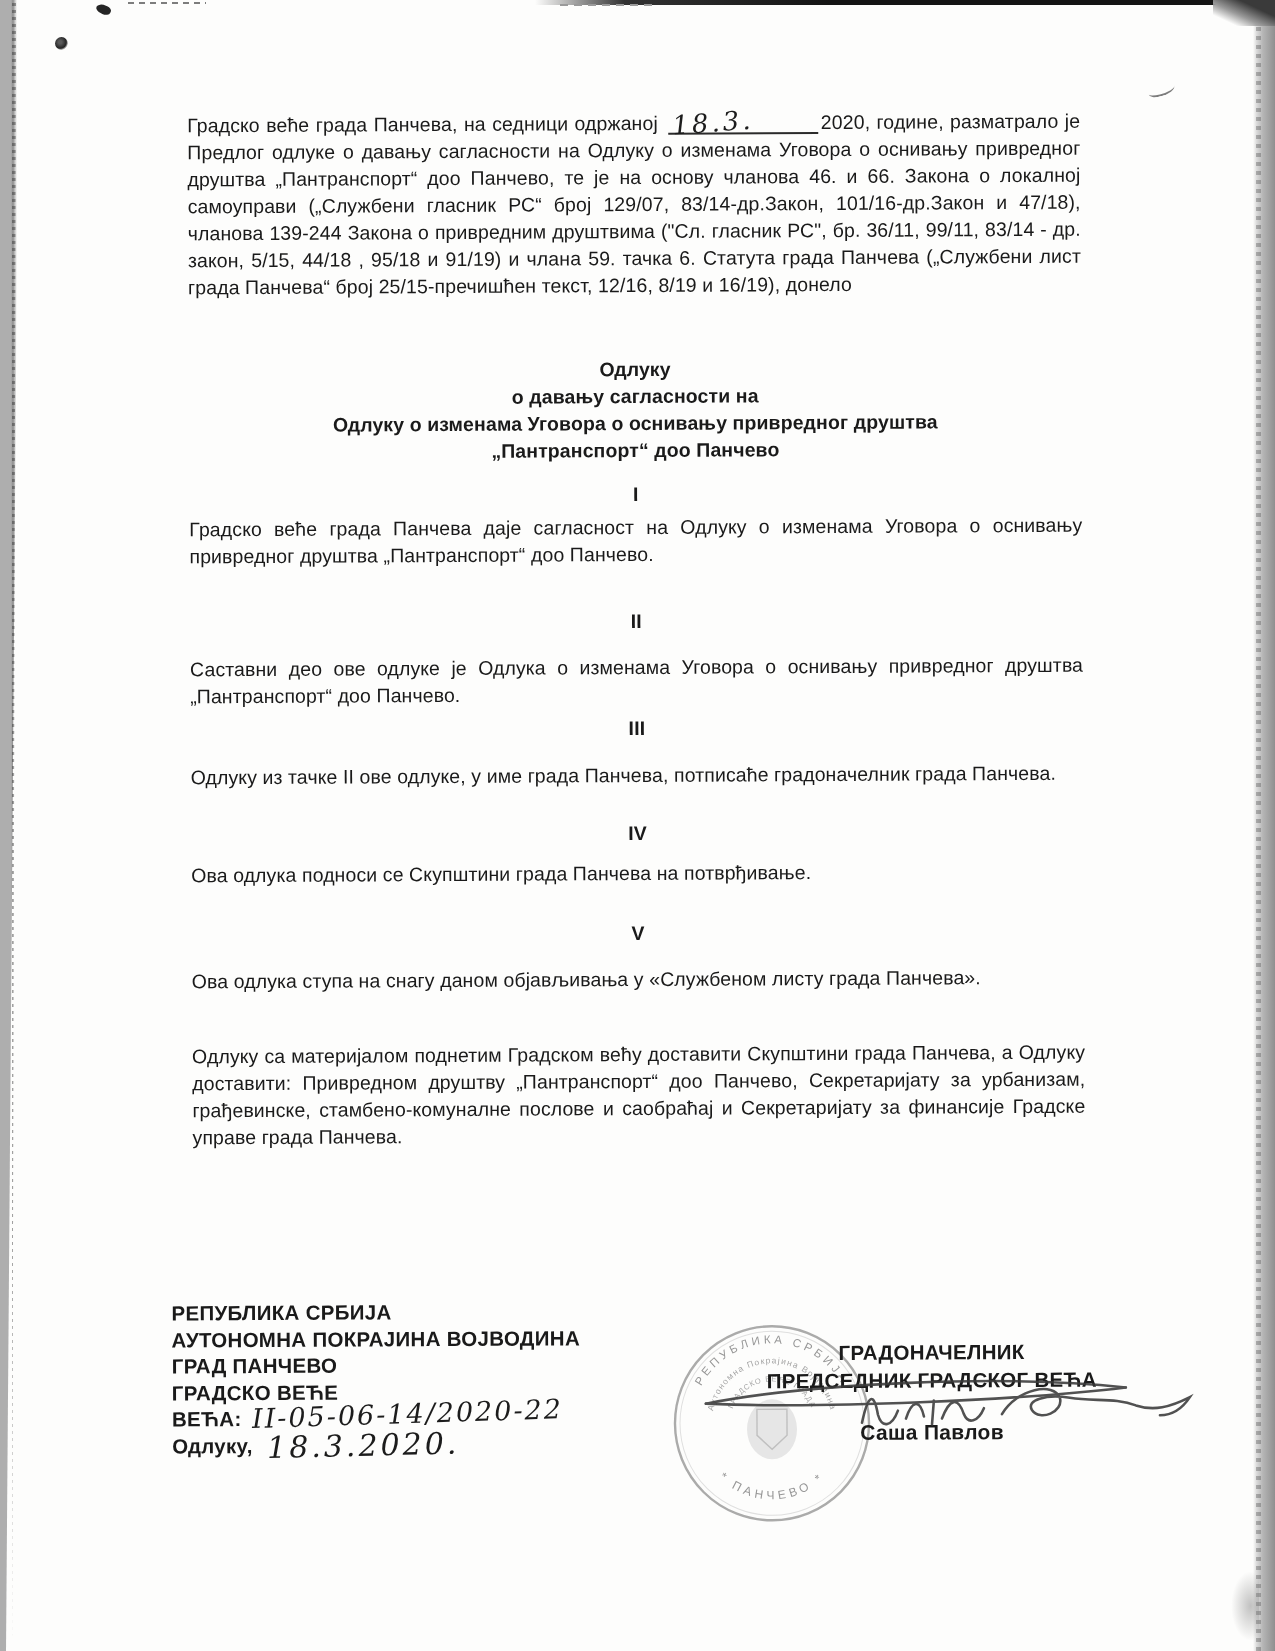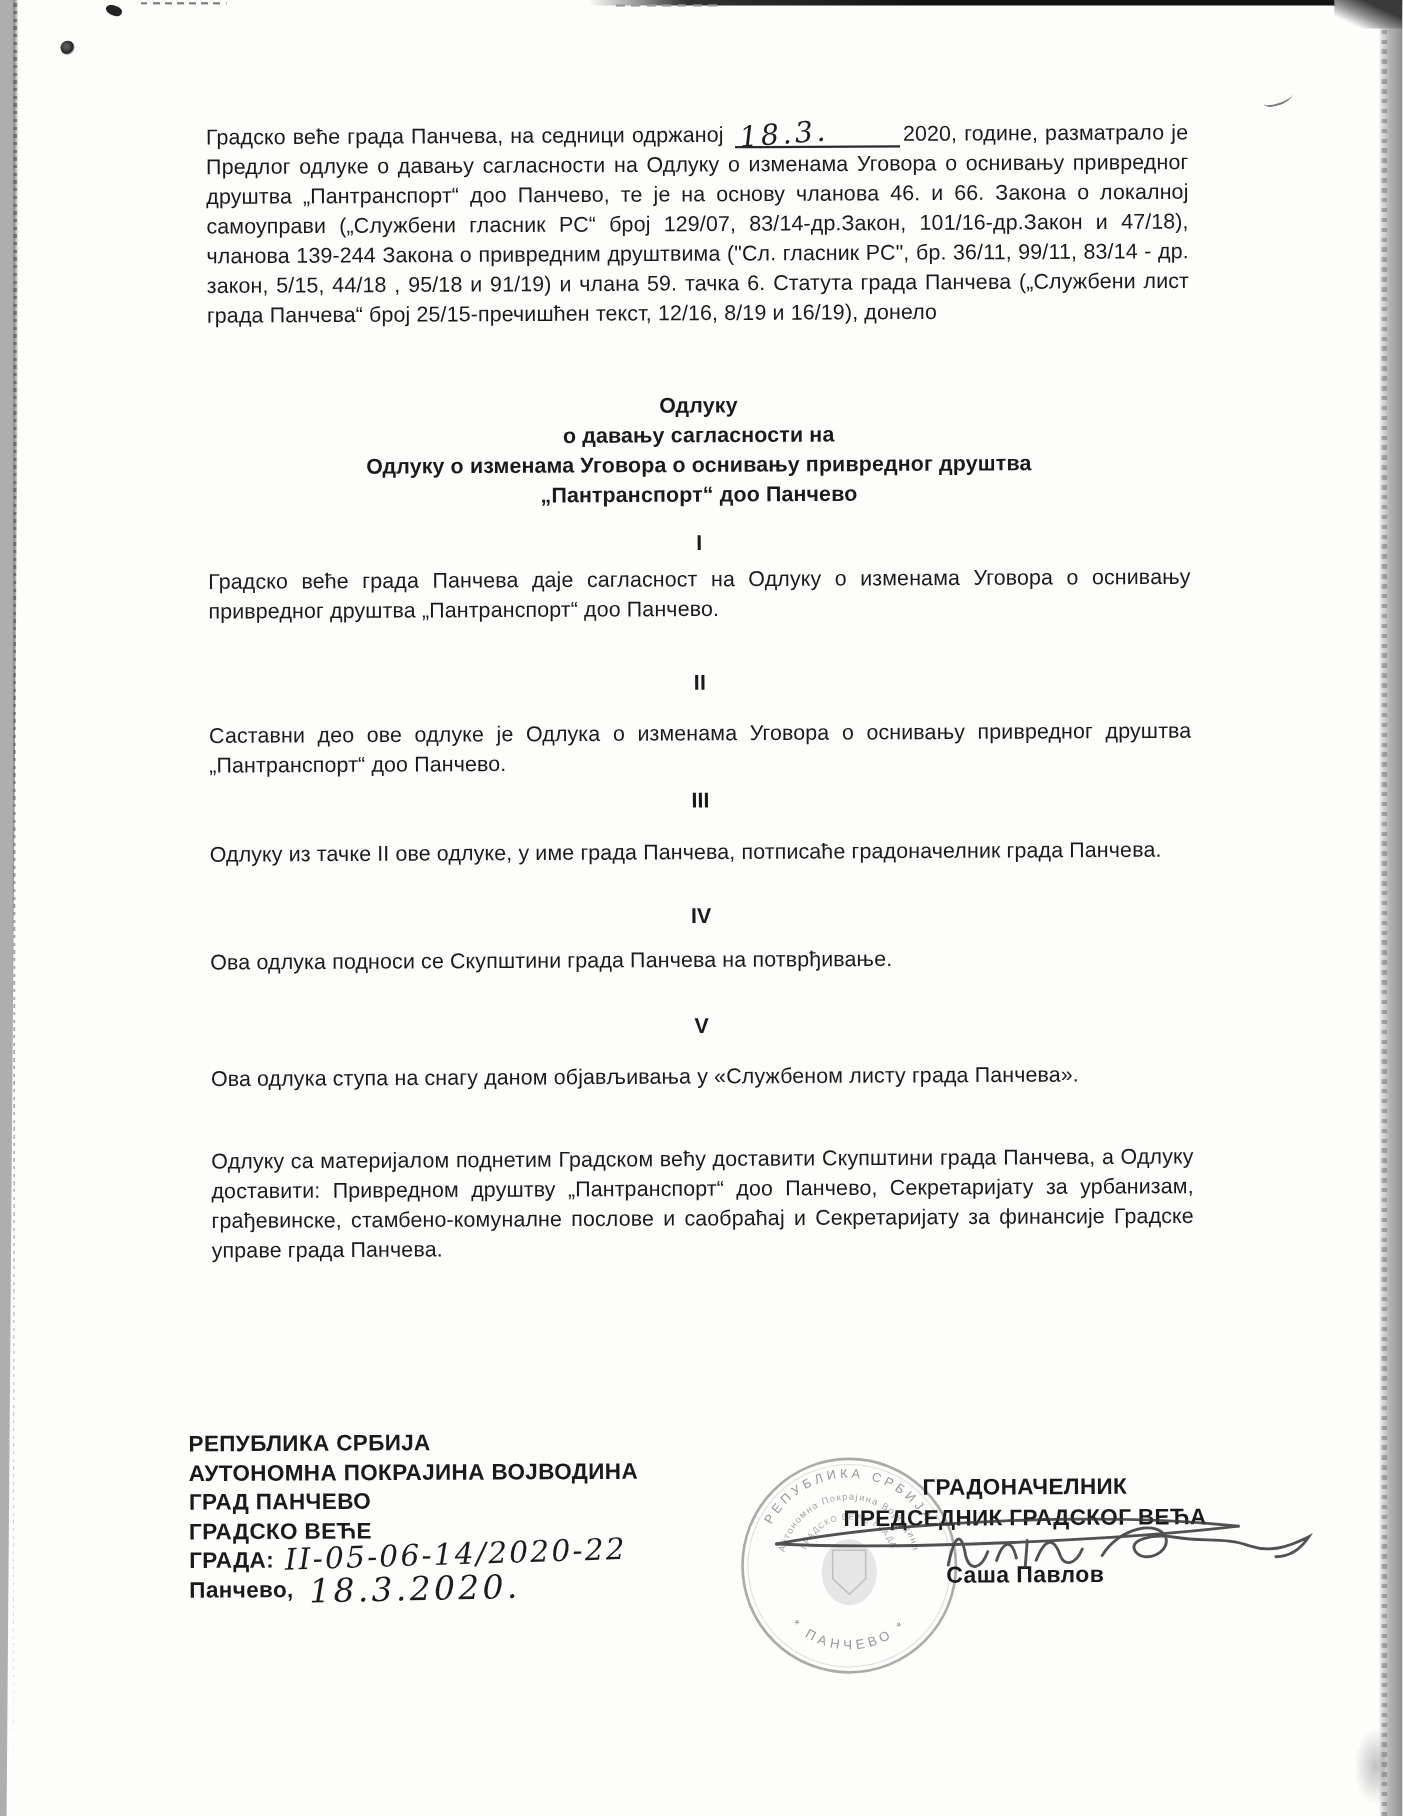--- a/index.html
+++ b/index.html
@@ -117,25 +117,25 @@
 
       <p class="para mt48">Одлуку са материјалом поднетим Градском већу доставити Скупштини града Панчева, а Одлуку доставити: Привредном друштву „Пантранспорт“ доо Панчево, Секретаријату за урбанизам, грађевинске, стамбено-комуналне послове и саобраћај и Секретаријату за финансије Градске управе града Панчева.</p>
     </div>
 
     <div class="footer-left">
       <div>РЕПУБЛИКА СРБИЈА</div>
       <div>АУТОНОМНА ПОКРАЈИНА ВОЈВОДИНА</div>
       <div>ГРАД ПАНЧЕВО</div>
       <div>ГРАДСКО ВЕЋЕ</div>
       <div class="number-line">
-        <span>ГРАДА:</span>
+        <span>ВЕЋА:</span>
         <span class="hw hw-number">II-05-06-14/2020-22</span>
       </div>
       <div class="place-line">
-        <span>Панчево,</span>
+        <span>Одлуку,</span>
         <span class="hw hw-footer-date">18.3.2020.</span>
       </div>
     </div>
 
     <svg class="stamp" width="232" height="232" viewBox="0 0 232 232">
       <defs>
         <path id="arc1" d="M 36,116 A 80,80 0 1 1 196,116"></path>
         <path id="arc2" d="M 56,116 A 60,60 0 1 1 176,116"></path>
         <path id="arc3" d="M 74,116 A 42,42 0 1 1 158,116"></path>
         <path id="arcB" d="M 40,116 A 76,76 0 0 0 192,116"></path>

